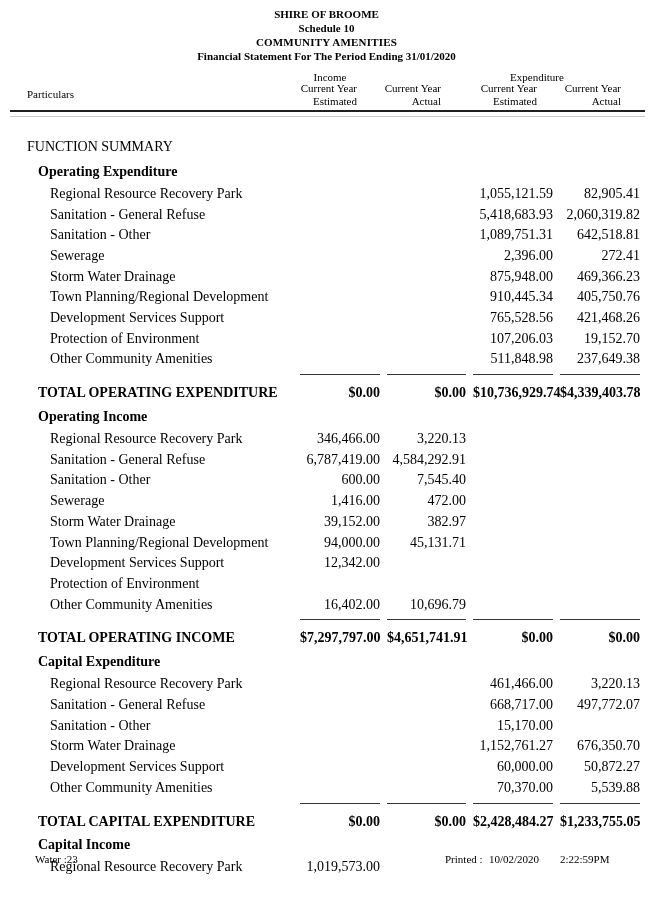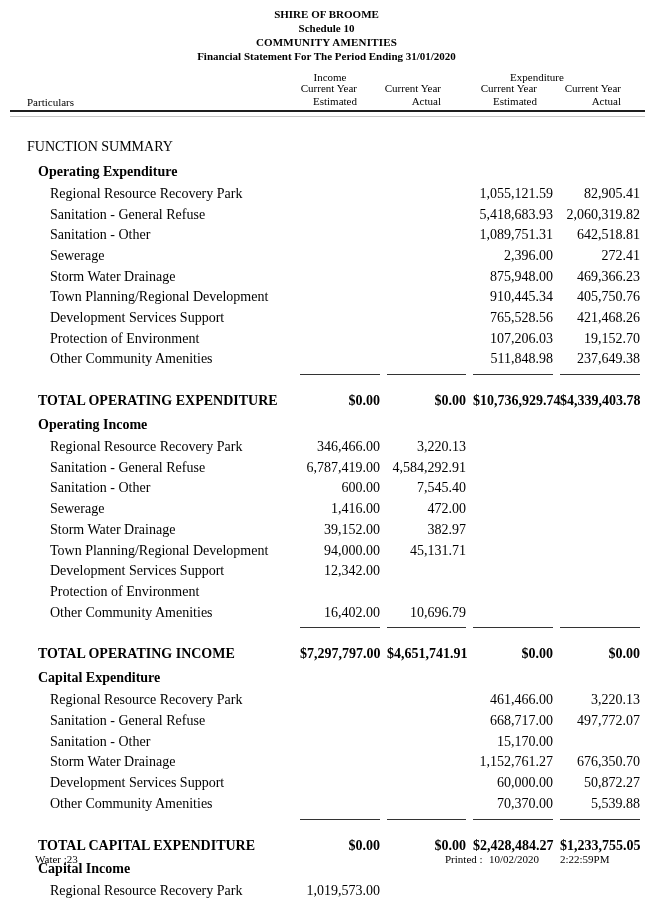--- a/index.html
+++ b/index.html
@@ -11,36 +11,36 @@
   
   .header-area { position:relative; height:117px; }
   .h-center { position:absolute; left:0; width:100%; text-align:center; font-weight:bold; }
   .org       { top:8px;  font-size:11px; }
   .schedule  { top:22px; font-size:11px; }
   .dept      { top:36px; font-size:11px; letter-spacing:.2px; }
   .statement { top:50px; font-size:11px; }
   .grp { position:absolute; top:71px; font-size:11px; }
   .grp-income      { left:270px; width:120px; text-align:center; }
   .grp-expenditure { left:477px; width:120px; text-align:center; }
-  .particulars-lbl { position:absolute; top:96px; left:27px; font-size:11px; }
+  .particulars-lbl { position:absolute; top:88px; left:27px; font-size:11px; }
   .colh { position:absolute; top:82px; width:92px; text-align:right; font-size:11px; line-height:12.5px; }
   .colh-1 { left:265px; } .colh-2 { left:349px; } .colh-3 { left:445px; } .colh-4 { left:529px; }
   .rule-thick { position:absolute; top:110px; left:10px; width:635px; height:2px; background:#1f1f1f; }
   .rule-thin  { position:absolute; top:116px; left:10px; width:635px; height:1px; background:#c6c6c6; }
   
   table.stmt { border-collapse:collapse; margin-left:27px; width:613px; table-layout:fixed; font-size:14px; }
   table.stmt td { vertical-align:bottom; line-height:11px; }
   .num { text-align:right; }
   .fs td   { padding:24px 0 7px 0; }
   .sec td  { padding:6.5px 0 6.5px 11px; font-weight:bold; }
   .item td.part { padding:4.9px 0 4.8px 23px; }
   .item td.num  { padding:4.9px 0 4.8px 0; }
   .total td { padding:5px 0 6px 0; font-weight:bold; }
   .total td.part { padding-left:11px; }
-  .tline { border-top:1.5px solid #333333; padding-top:20px; margin-left:7px; }
+  .tline { border-top:1.5px solid #333333; padding-top:12px; margin-left:7px; }
   
   .footer { position:absolute; top:853px; left:0; width:100%; font-size:11px; }
   .footer span { position:absolute; white-space:nowrap; }
   .f-page  { left:35px; }
   .f-plabel{ left:445px; }
   .f-date  { left:489px; }
   .f-time  { left:560px; }
 </style>
 </head>
 <body>

